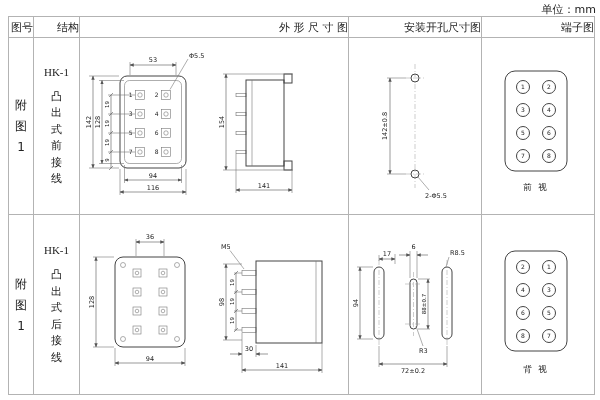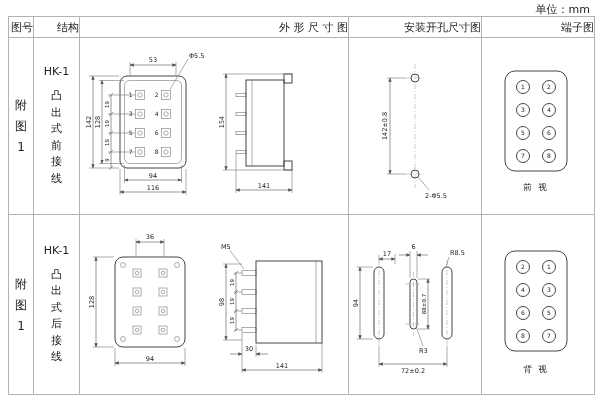--- a/index.html
+++ b/index.html
@@ -1,25 +1,25 @@
 <!DOCTYPE html>
 <html><head>
 <meta charset="utf-8">
 <style>
   * { box-sizing: border-box; }
   html,body { margin:0; padding:0; background:#fff; }
   body { width:600px; height:400px; font-family:"DejaVu Sans","Liberation Sans",sans-serif; color:#222; }
   .page { position:relative; width:600px; height:400px; background:#fff; overflow:hidden; }
-  .unit-label { position:absolute; top:2px; right:10px; font-size:11px; color:#222; }
+  .unit-label { position:absolute; top:2px; right:4px; font-size:11px; color:#222; }
   table.spec { border-collapse:collapse; table-layout:fixed; position:absolute; top:16px; left:8px; }
   table.spec th, table.spec td { border:1px solid #b3b3b3; padding:0; }
   table.spec thead th { height:21px; font-size:11px; font-weight:400; color:#222; text-align:right; }
   td.c-fig { text-align:center; font-size:12px; vertical-align:middle; }
   td.c-fig .vchar { line-height:1; margin:9px 0; }
-  td.c-struct { text-align:center; font-size:11px; vertical-align:middle; }
+  td.c-struct { text-align:center; font-size:11px; vertical-align:middle;font-family:Liberation Serif, serif; }
   td.c-struct .model { margin-bottom:10px; }
   td.c-struct .vchar { line-height:1.5; }
   td.c-draw { vertical-align:top; }
   td.c-draw svg { display:block; }
   tr.r2 td { border-top-style:dashed; }
   
   .ol { stroke:#444; stroke-width:1; fill:none; }
   .th { stroke:#777; stroke-width:0.6; fill:none; }
   .dim { stroke:#555; stroke-width:0.6; fill:none; }
   .cl { stroke:#999; stroke-width:0.5; fill:none; stroke-dasharray:5 2 1 2; }

